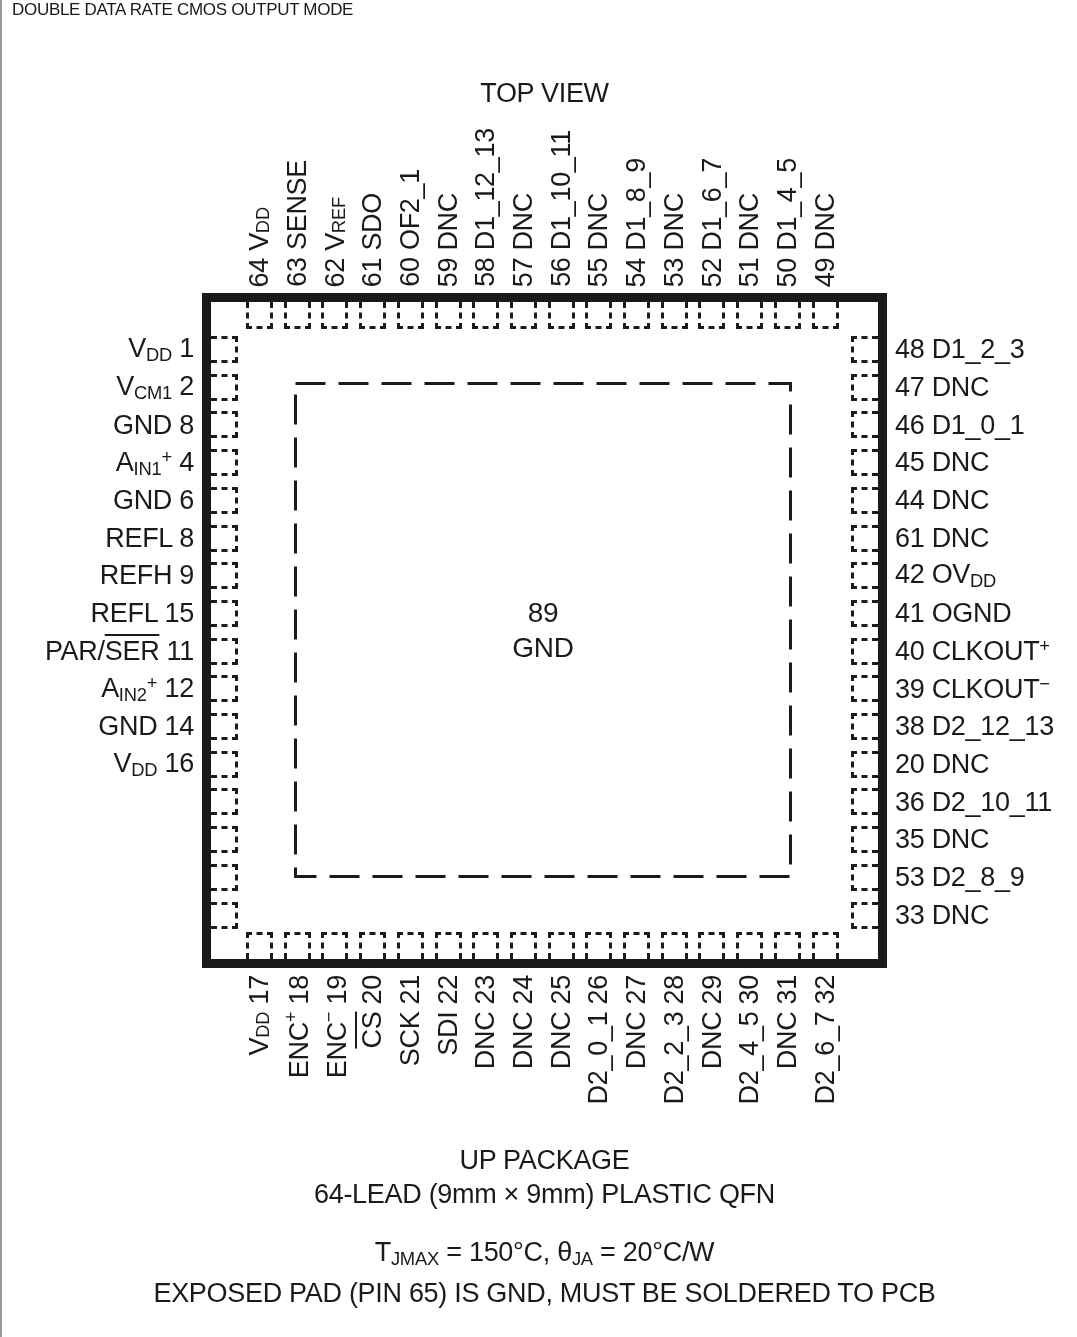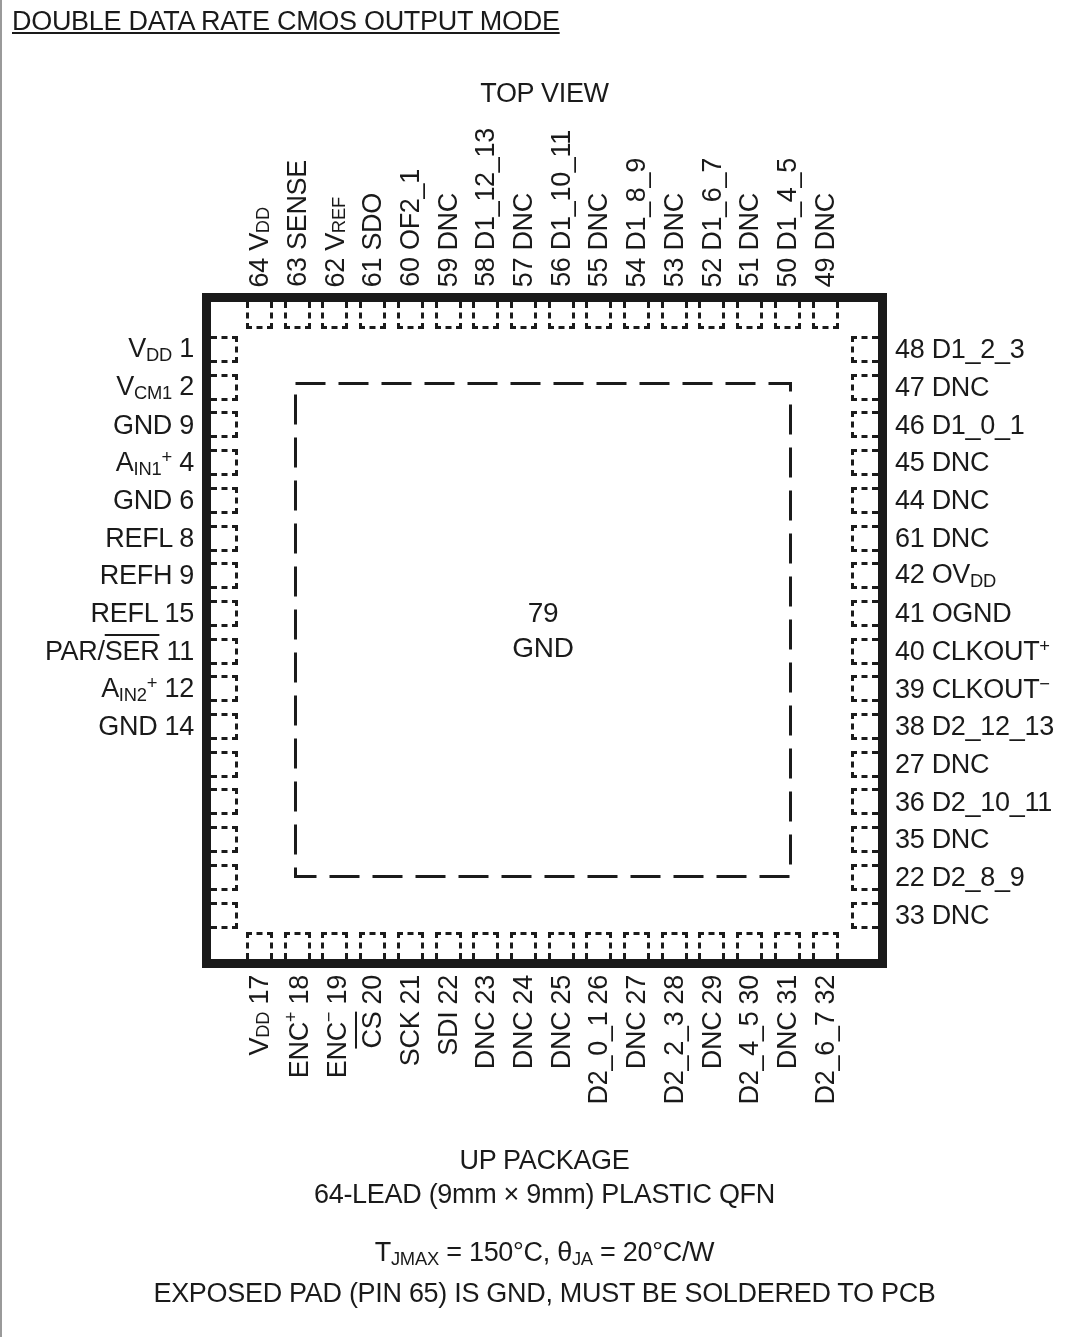--- a/index.html
+++ b/index.html
@@ -8,22 +8,22 @@
     width:1077px;height:1337px;
     background:#ffffff;
     font-family:"Liberation Sans", sans-serif;
     color:#1a1a1a;
     letter-spacing:-0.3px;
     overflow:hidden;
     border-left:2px solid #9a9a9a;
     box-sizing:border-box;
   }
   .title{
-    position:absolute;left:10px;top:6px;
-    font-size:27px;white-space:nowrap;text-decoration:underline;
+    position:absolute;left:10px;top:0;
+    font-size:17px;white-space:nowrap;
   }
   .topview{
     position:absolute;left:0;top:78px;width:1085px;
     text-align:center;font-size:27px;
   }
   
   .pkg{
     position:absolute;left:200px;top:293px;
     width:685px;height:675px;
     border:9px solid #1a1a1a;
@@ -215,34 +215,34 @@
         <div class="pad pad-right" style="top: 524.1px; right: 0px;"></div>
         <div class="pad pad-right" style="top: 561.8px; right: 0px;"></div>
         <div class="pad pad-right" style="top: 599.5px; right: 0px;"></div>
       </div>
 
     <svg class="epad-svg" width="498" height="496" viewBox="0 0 498 496">
       <rect x="1.5" y="1.5" width="495" height="493" fill="none" stroke="#1b1b1b" stroke-width="3" stroke-dasharray="30 13"></rect>
     </svg>
 
     <div class="epad-label">
-      <div>79</div>
+      <div>89</div>
       <div>GND</div>
     </div>
   </div>
 
   <div class="labels-left">
       <div class="hrow right-align">
         <span>V<sub>DD</sub> 1</span>
       </div>
       <div class="hrow right-align">
         <span>V<sub>CM1</sub> 2</span>
       </div>
       <div class="hrow right-align">
-        <span>GND 9</span>
+        <span>GND 8</span>
       </div>
       <div class="hrow right-align">
         <span>A<sub>IN1</sub><sup>+</sup> 4</span>
       </div>
       <div class="hrow right-align">
         <span>GND 6</span>
       </div>
       <div class="hrow right-align">
         <span>REFL 8</span>
       </div>
@@ -254,20 +254,23 @@
       </div>
       <div class="hrow right-align">
         <span>PAR/<span class="ov">SER</span> 11</span>
       </div>
       <div class="hrow right-align">
         <span>A<sub>IN2</sub><sup>+</sup> 12</span>
       </div>
       <div class="hrow right-align">
         <span>GND 14</span>
       </div>
+      <div class="hrow right-align">
+        <span>V<sub>DD</sub> 16</span>
+      </div>
     </div>
 
   <div class="labels-right">
       <div class="hrow left-align">
         <span>48 D1_2_3</span>
       </div>
       <div class="hrow left-align">
         <span>47 DNC</span>
       </div>
       <div class="hrow left-align">
@@ -291,30 +294,30 @@
       <div class="hrow left-align">
         <span>40 CLKOUT<sup>+</sup></span>
       </div>
       <div class="hrow left-align">
         <span>39 CLKOUT<sup>−</sup></span>
       </div>
       <div class="hrow left-align">
         <span>38 D2_12_13</span>
       </div>
       <div class="hrow left-align">
-        <span>27 DNC</span>
+        <span>20 DNC</span>
       </div>
       <div class="hrow left-align">
         <span>36 D2_10_11</span>
       </div>
       <div class="hrow left-align">
         <span>35 DNC</span>
       </div>
       <div class="hrow left-align">
-        <span>22 D2_8_9</span>
+        <span>53 D2_8_9</span>
       </div>
       <div class="hrow left-align">
         <span>33 DNC</span>
       </div>
     </div>
 
   <div class="labels-bottom">
       <div class="vcol">
         <div class="vlabel">V<sub>DD</sub> 17</div>
       </div>

